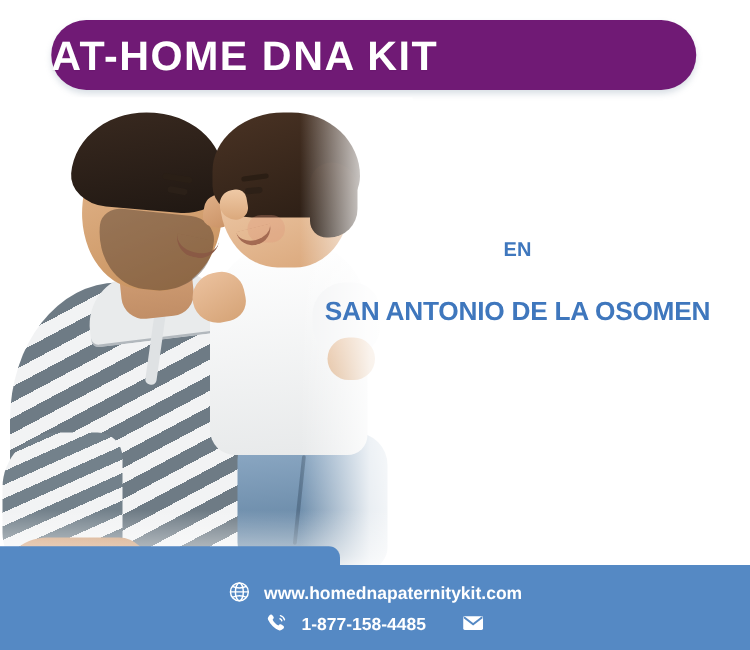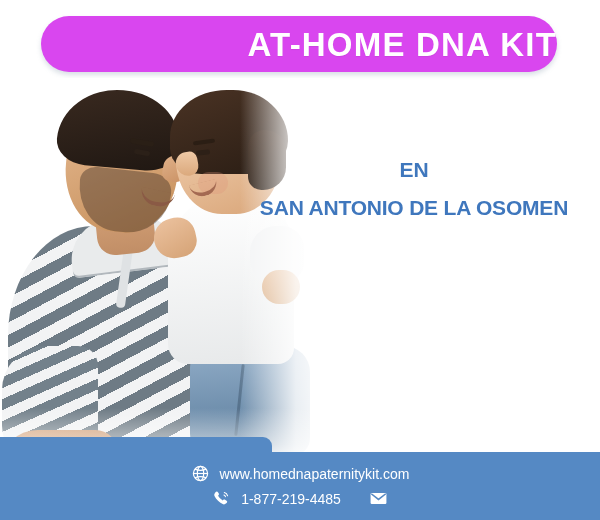--- a/index.html
+++ b/index.html
@@ -14,25 +14,25 @@
     width: 600px; height: 520px;
     background: #ffffff;
     overflow: hidden;
   }
 
   
   #header-banner {
     position: absolute;
     left: 41px; top: 16px;
     width: 516px; height: 56px;
-    background: #d946ef;
+    background: #701a75;
     border-radius: 28px;
     display: flex;
     align-items: center;
-    justify-content: flex-end;
+    justify-content: flex-start;
     box-shadow: 0 3px 5px rgba(120,140,160,0.28);
   }
   #header-title {
     color: #ffffff;
     font-size: 33px;
     font-weight: bold;
     letter-spacing: 1.2px;
     line-height: 1;
     white-space: nowrap;
     text-shadow: 0 1px 1px rgba(0,0,0,0.06);
@@ -258,22 +258,22 @@
     width: 372px;
     text-align: center;
   }
   .headline-line {
     color: #3f77bd;
     font-weight: bold;
     line-height: 1.12;
     white-space: nowrap;
   }
   #headline-l1 { font-size: 21px; }
-  #headline-l2 { font-size: 21px; }
-  #headline-l3 { font-size: 21px; margin-top: 14px; letter-spacing: -0.2px; }
+  #headline-l2 { font-size: 16px; margin-top: 34px; }
+  #headline-l3 { font-size: 21px; margin-top: 28px; letter-spacing: -0.2px; }
 
   
   #footer-step {
     position: absolute;
     left: 0px; top: 437px;
     width: 272px; height: 26px;
     background: #5589c4;
     border-radius: 0 9px 0 0;
   }
   #footer-band {
@@ -290,20 +290,21 @@
     flex-direction: column;
     align-items: center;
     justify-content: center;
     gap: 6px;
   }
   .footer-row {
     display: flex;
     align-items: center;
     justify-content: center;
     gap: 28px;
+    font-weight: bold;
   }
   .footer-item {
     display: flex;
     align-items: center;
     gap: 10px;
   }
   .footer-text {
     color: #ffffff;
     font-size: 14px;
     line-height: 1;
@@ -386,21 +387,21 @@
 
     <div class="footer-row">
       <div class="footer-item">
         <span class="footer-icon">
           <svg viewBox="0 0 24 24" width="19" height="19">
             <path fill="#ffffff" d="M6.2 3.2c-.7 0-1.4.4-1.8 1L3.2 6.1c-.5.8-.5 1.8-.1 2.6 1.1 2.3 2.6 4.4 4.5 6.2 1.9 1.9 4.1 3.4 6.5 4.4.8.3 1.7.2 2.4-.3l1.9-1.3c.6-.4.9-1.1.8-1.8-.1-.5-.4-.9-.8-1.2l-1.9-1.2c-.7-.4-1.6-.3-2.2.2l-.8.7c-1.3-.7-2.4-1.6-3.4-2.6-1-1-1.8-2.1-2.4-3.3l.7-.8c.5-.6.6-1.4.2-2.1L7.5 4c-.3-.5-.8-.8-1.3-.8z"></path>
             <path fill="none" stroke="#ffffff" stroke-width="1.4" stroke-linecap="round" d="M15.6 4.4a6 6 0 0 1 4.1 4.2"></path>
             <path fill="none" stroke="#ffffff" stroke-width="1.4" stroke-linecap="round" d="M15.1 7.6a3 3 0 0 1 1.9 2"></path>
           </svg>
         </span>
-        <span class="footer-text">1-877-219-4485</span>
+        <span class="footer-text">1-877-158-4485</span>
       </div>
 
       <div class="footer-item">
         <span class="footer-icon">
           <svg viewBox="0 0 24 24" width="19" height="19">
             <rect x="2" y="5" width="20" height="14" rx="1.5" fill="#ffffff"></rect>
             <path d="M2.8 6 12 13.2 21.2 6" fill="none" stroke="#5589c4" stroke-width="2"></path>
           </svg>
         </span>
       </div>

